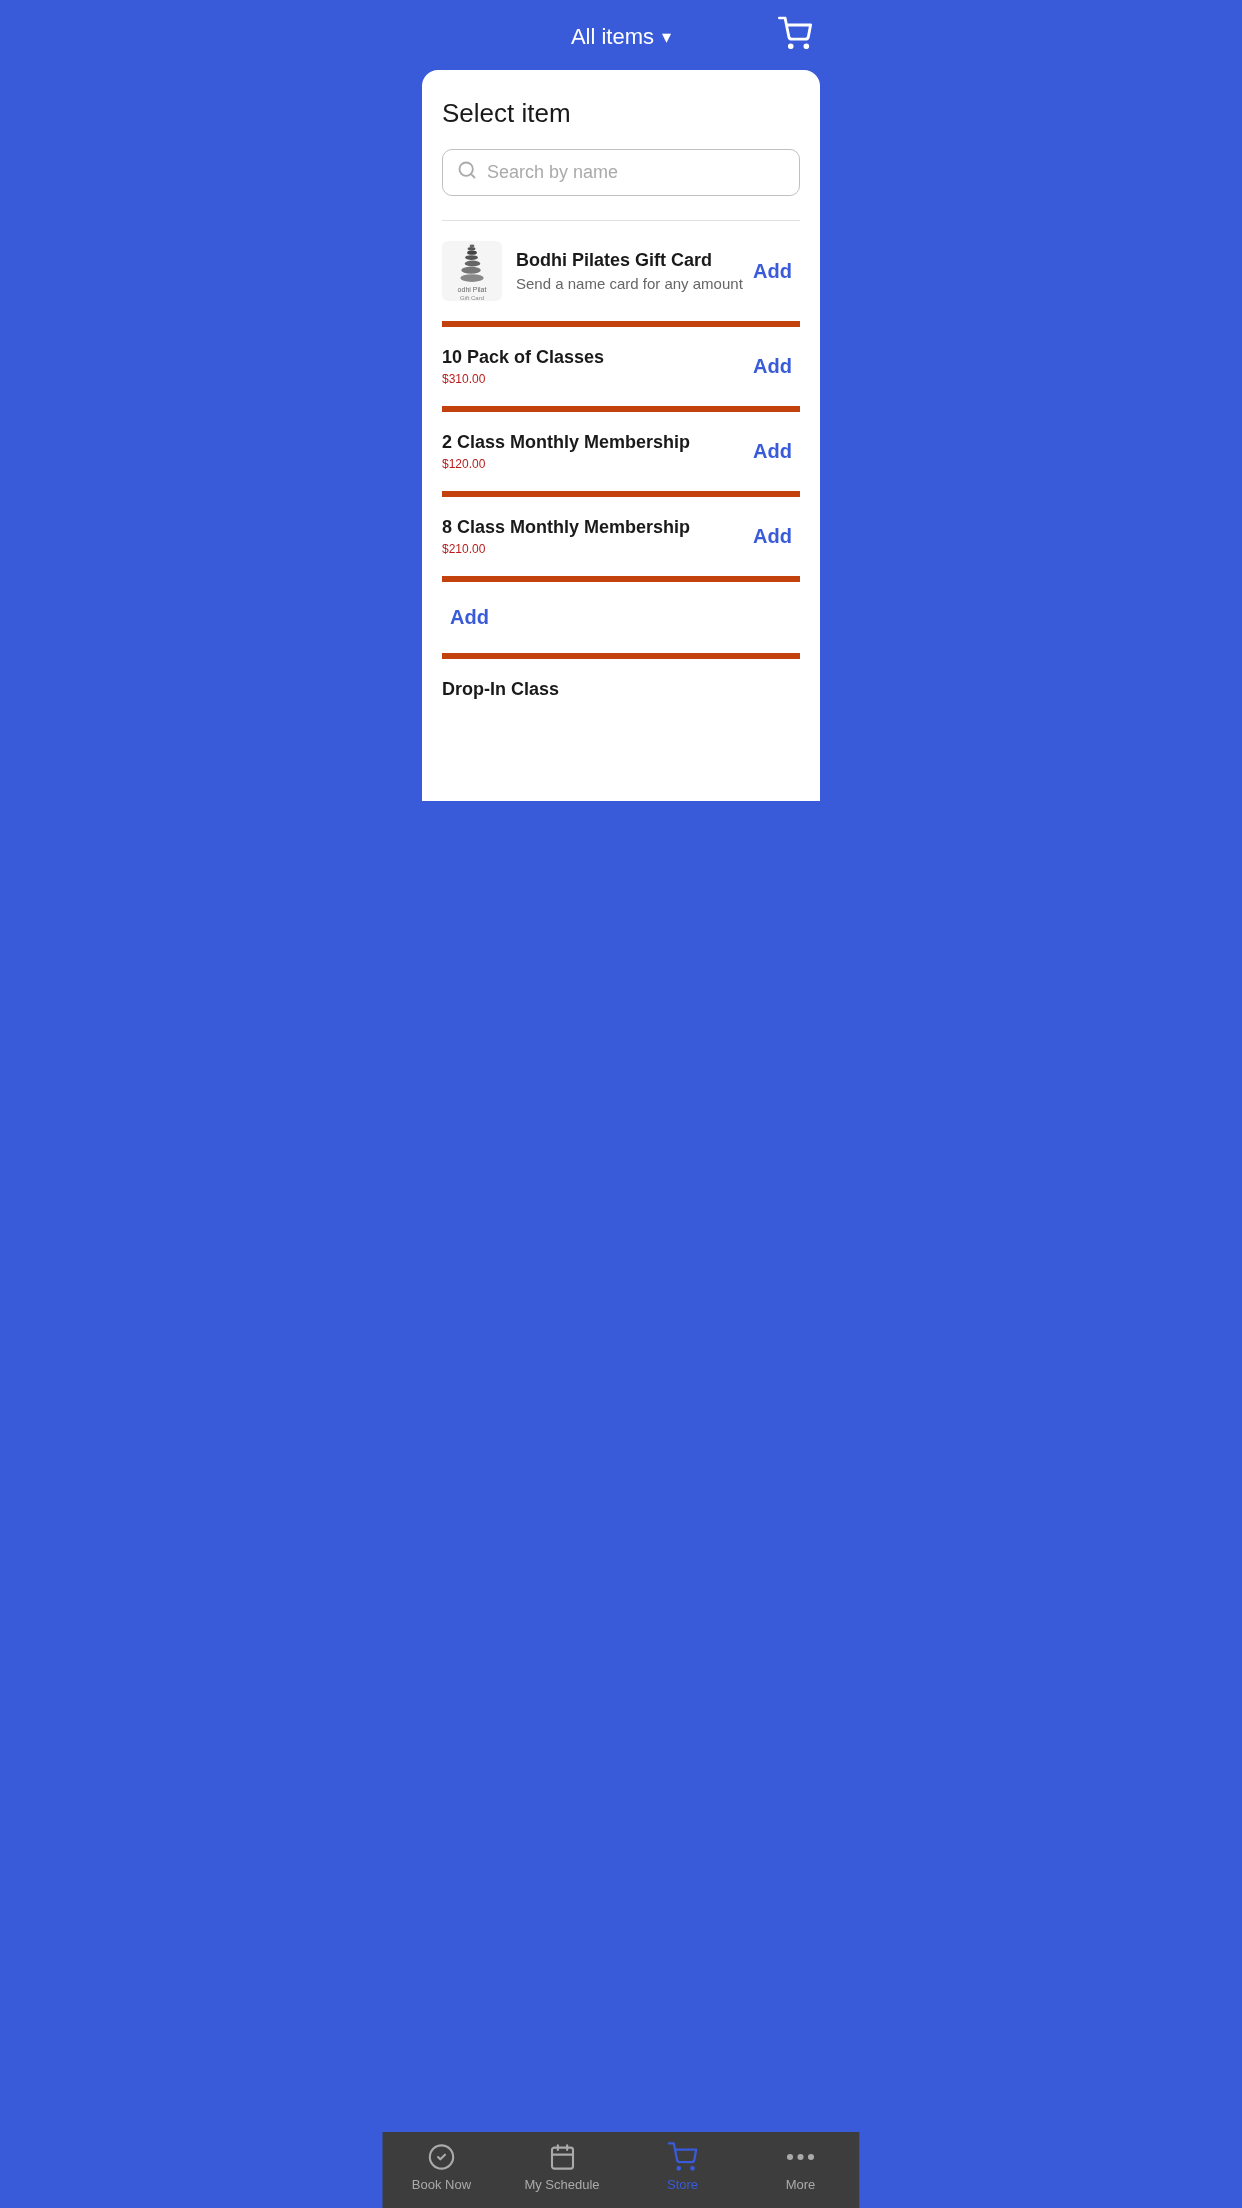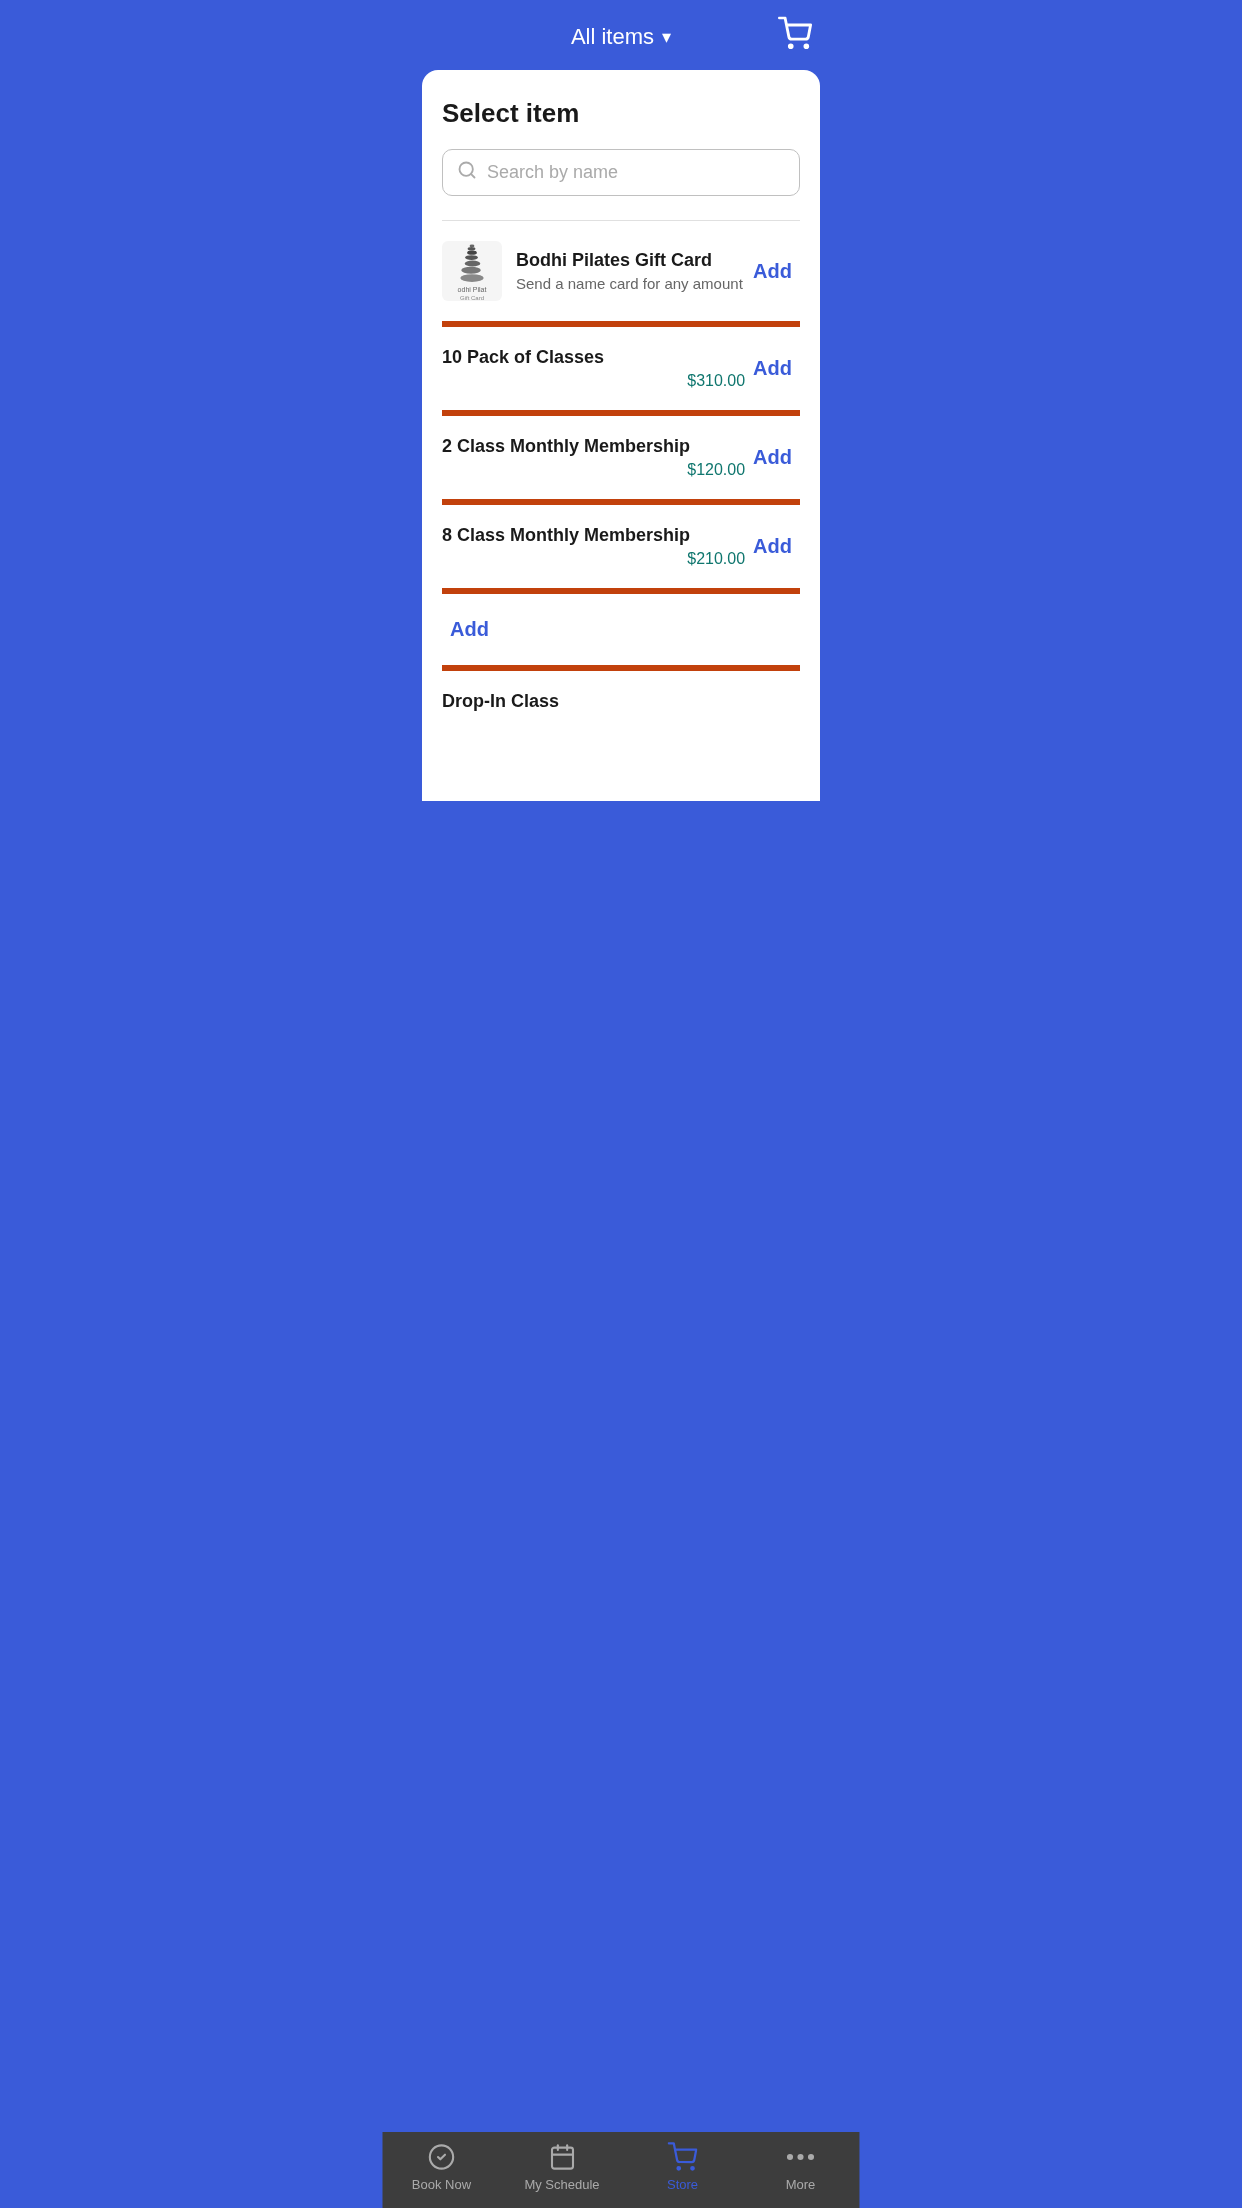--- a/index.html
+++ b/index.html
@@ -60,21 +60,21 @@
     .card {
       background: white;
       border-radius: 16px 16px 0 0;
       margin: 0 8px;
       padding: 28px 20px 0;
       min-height: 620px;
     }
 
     .card-title {
       font-size: 26px;
-      font-weight: 700;
+      font-weight: 400;
       color: #1a1a1a;
       margin-bottom: 20px;
     }
 
     
     .search-container {
       display: flex;
       align-items: center;
       border: 1.5px solid #c0c0c0;
       border-radius: 10px;
@@ -147,24 +147,23 @@
       color: #1a1a1a;
       margin-bottom: 4px;
     }
 
     .item-desc {
       font-size: 15px;
       color: #666;
     }
 
     .item-price {
-      font-size: 16px;
-      color: #0f766e;
+      font-size: 12px;
+      color: #b91c1c;
       margin-top: 4px;
-      text-align: right;
     }
 
     .add-btn {
       background: none;
       border: none;
       color: #3a5bd9;
       font-size: 20px;
       font-weight: 700;
       cursor: pointer;
       padding: 4px 8px;

